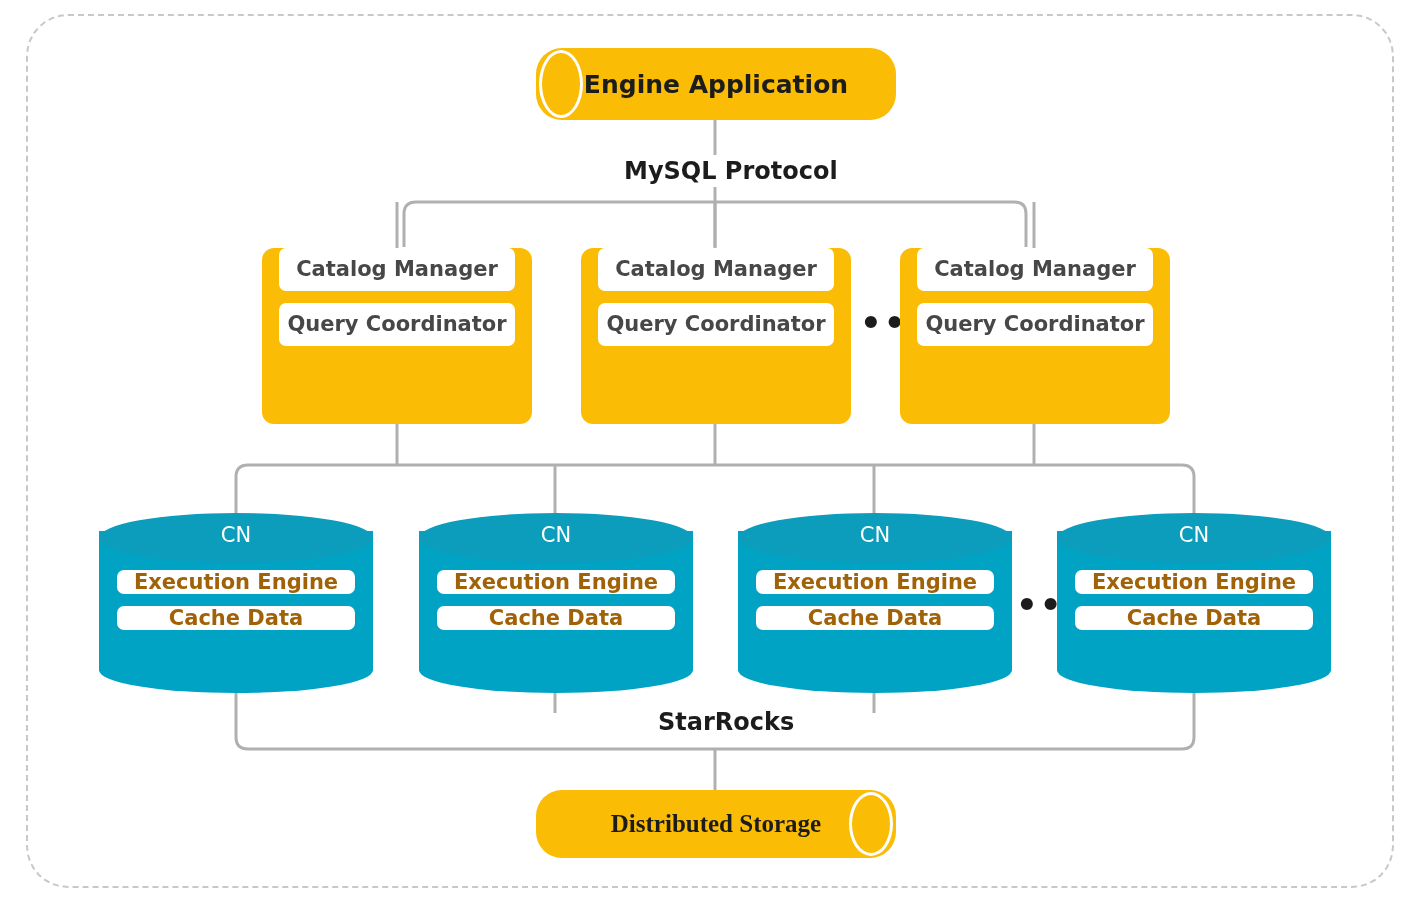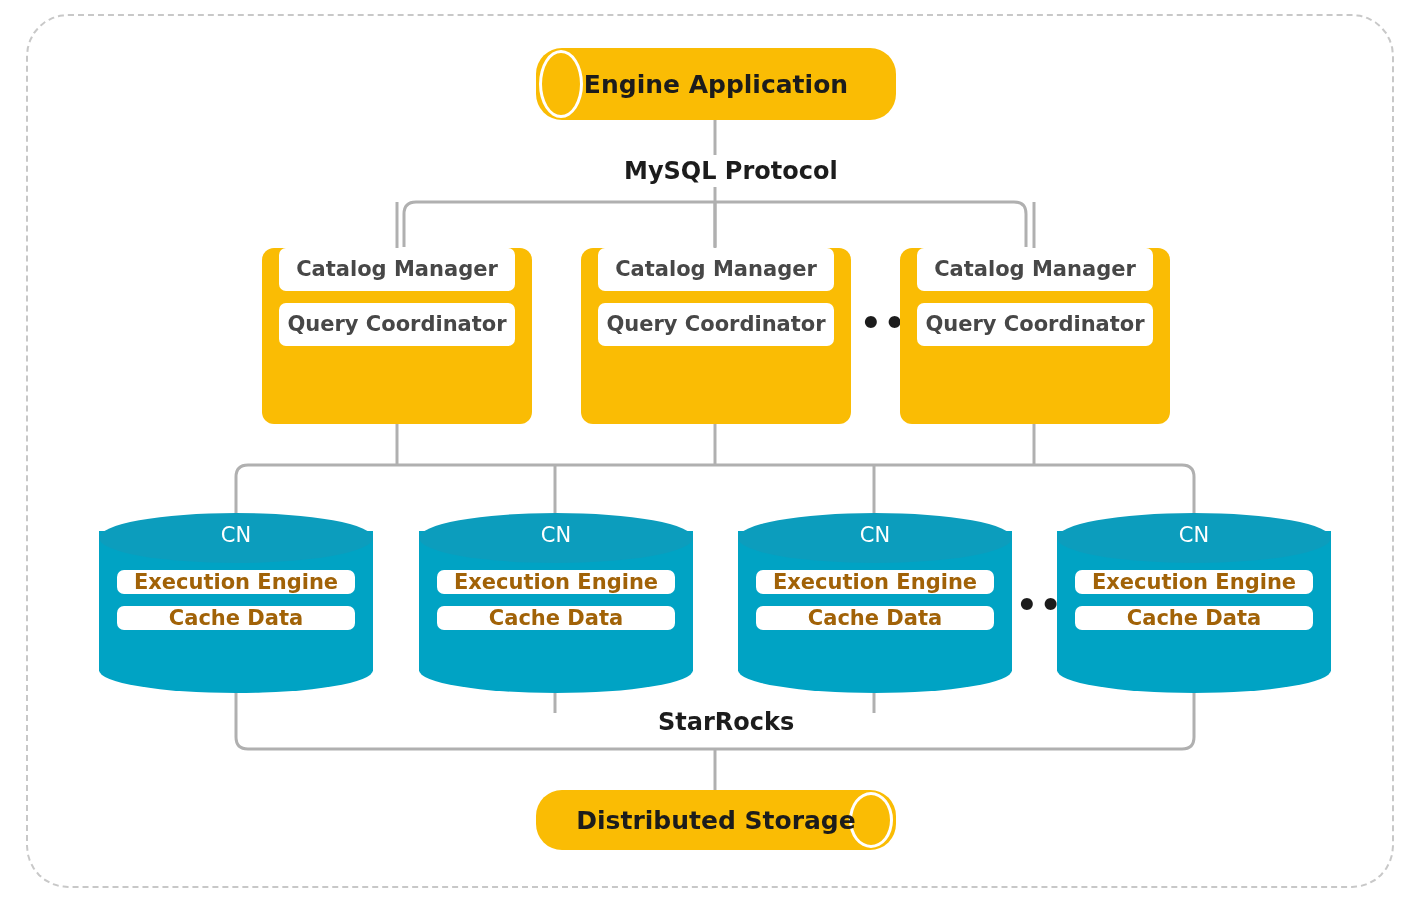--- a/index.html
+++ b/index.html
@@ -280,19 +280,19 @@
     <div class="cyl-top"></div>
     <div class="cn-label">CN</div>
     <div class="slots">
       <div class="slot">Execution Engine</div>
       <div class="slot">Cache  Data</div>
     </div>
   </div>
 
   <div class="wire-label" style="left:648px; top:663px;margin-top:43px;">StarRocks</div>
 
-  <div class="hcyl cap-right" style="left:536px; top:790px; width:360px; height:60px;">
+  <div class="hcyl cap-right" style="left:536px; top:790px; width:360px; height:68px;font-family:Liberation Serif, serif;">
     <div class="body"></div>
     <div class="cap"></div>
     <div class="label">Distributed Storage</div>
   </div>
 
 </div>
 
 </body></html>

